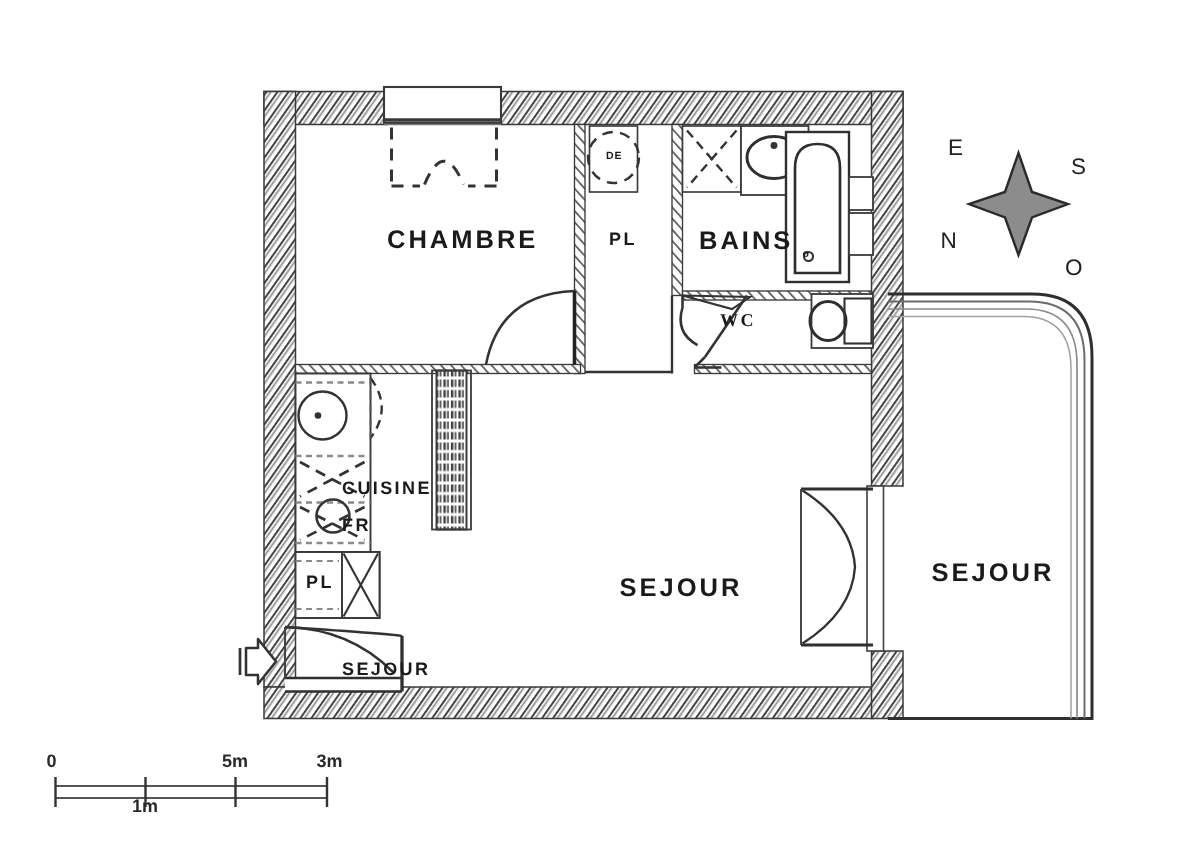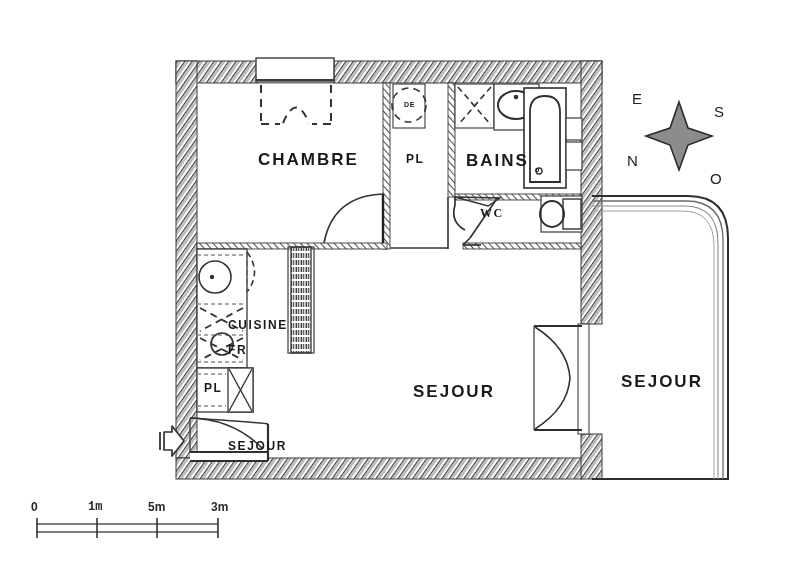--- a/index.html
+++ b/index.html
@@ -286,17 +286,17 @@
   <div class="room-label rl-tiny" style="left:404px; top:101px;">DE</div>
 
   <div class="room-label rl-tiny" style="left:535px; top:166px;">o</div>
 
   <div class="compass-letter" style="left:632px; top:90px;">E</div>
   <div class="compass-letter" style="left:714px; top:103px;">S</div>
   <div class="compass-letter" style="left:627px; top:152px;">N</div>
   <div class="compass-letter" style="left:710px; top:170px;">O</div>
 
   <div class="scale-label" style="left:31px; top:500px;">0</div>
-  <div class="scale-label" style="left:88px; top:500px;font-family:Liberation Mono, monospace;">1m</div>
+  <div class="scale-label" style="left:88px; top:530px;">1m</div>
   <div class="scale-label" style="left:148px; top:500px;">5m</div>
   <div class="scale-label" style="left:211px; top:500px;">3m</div>
 
 </div>
 
 </body></html>

